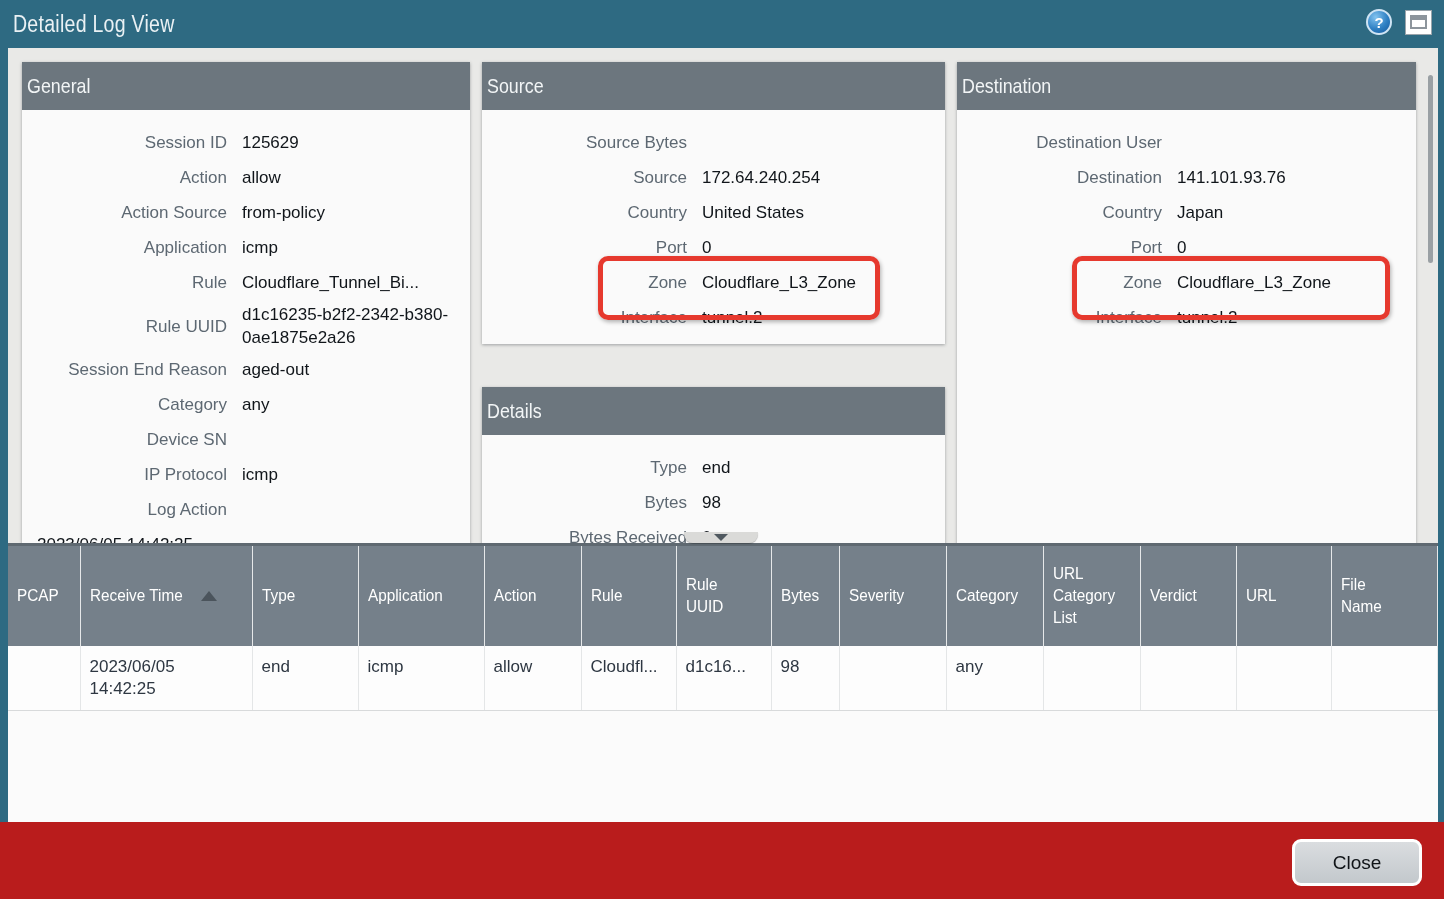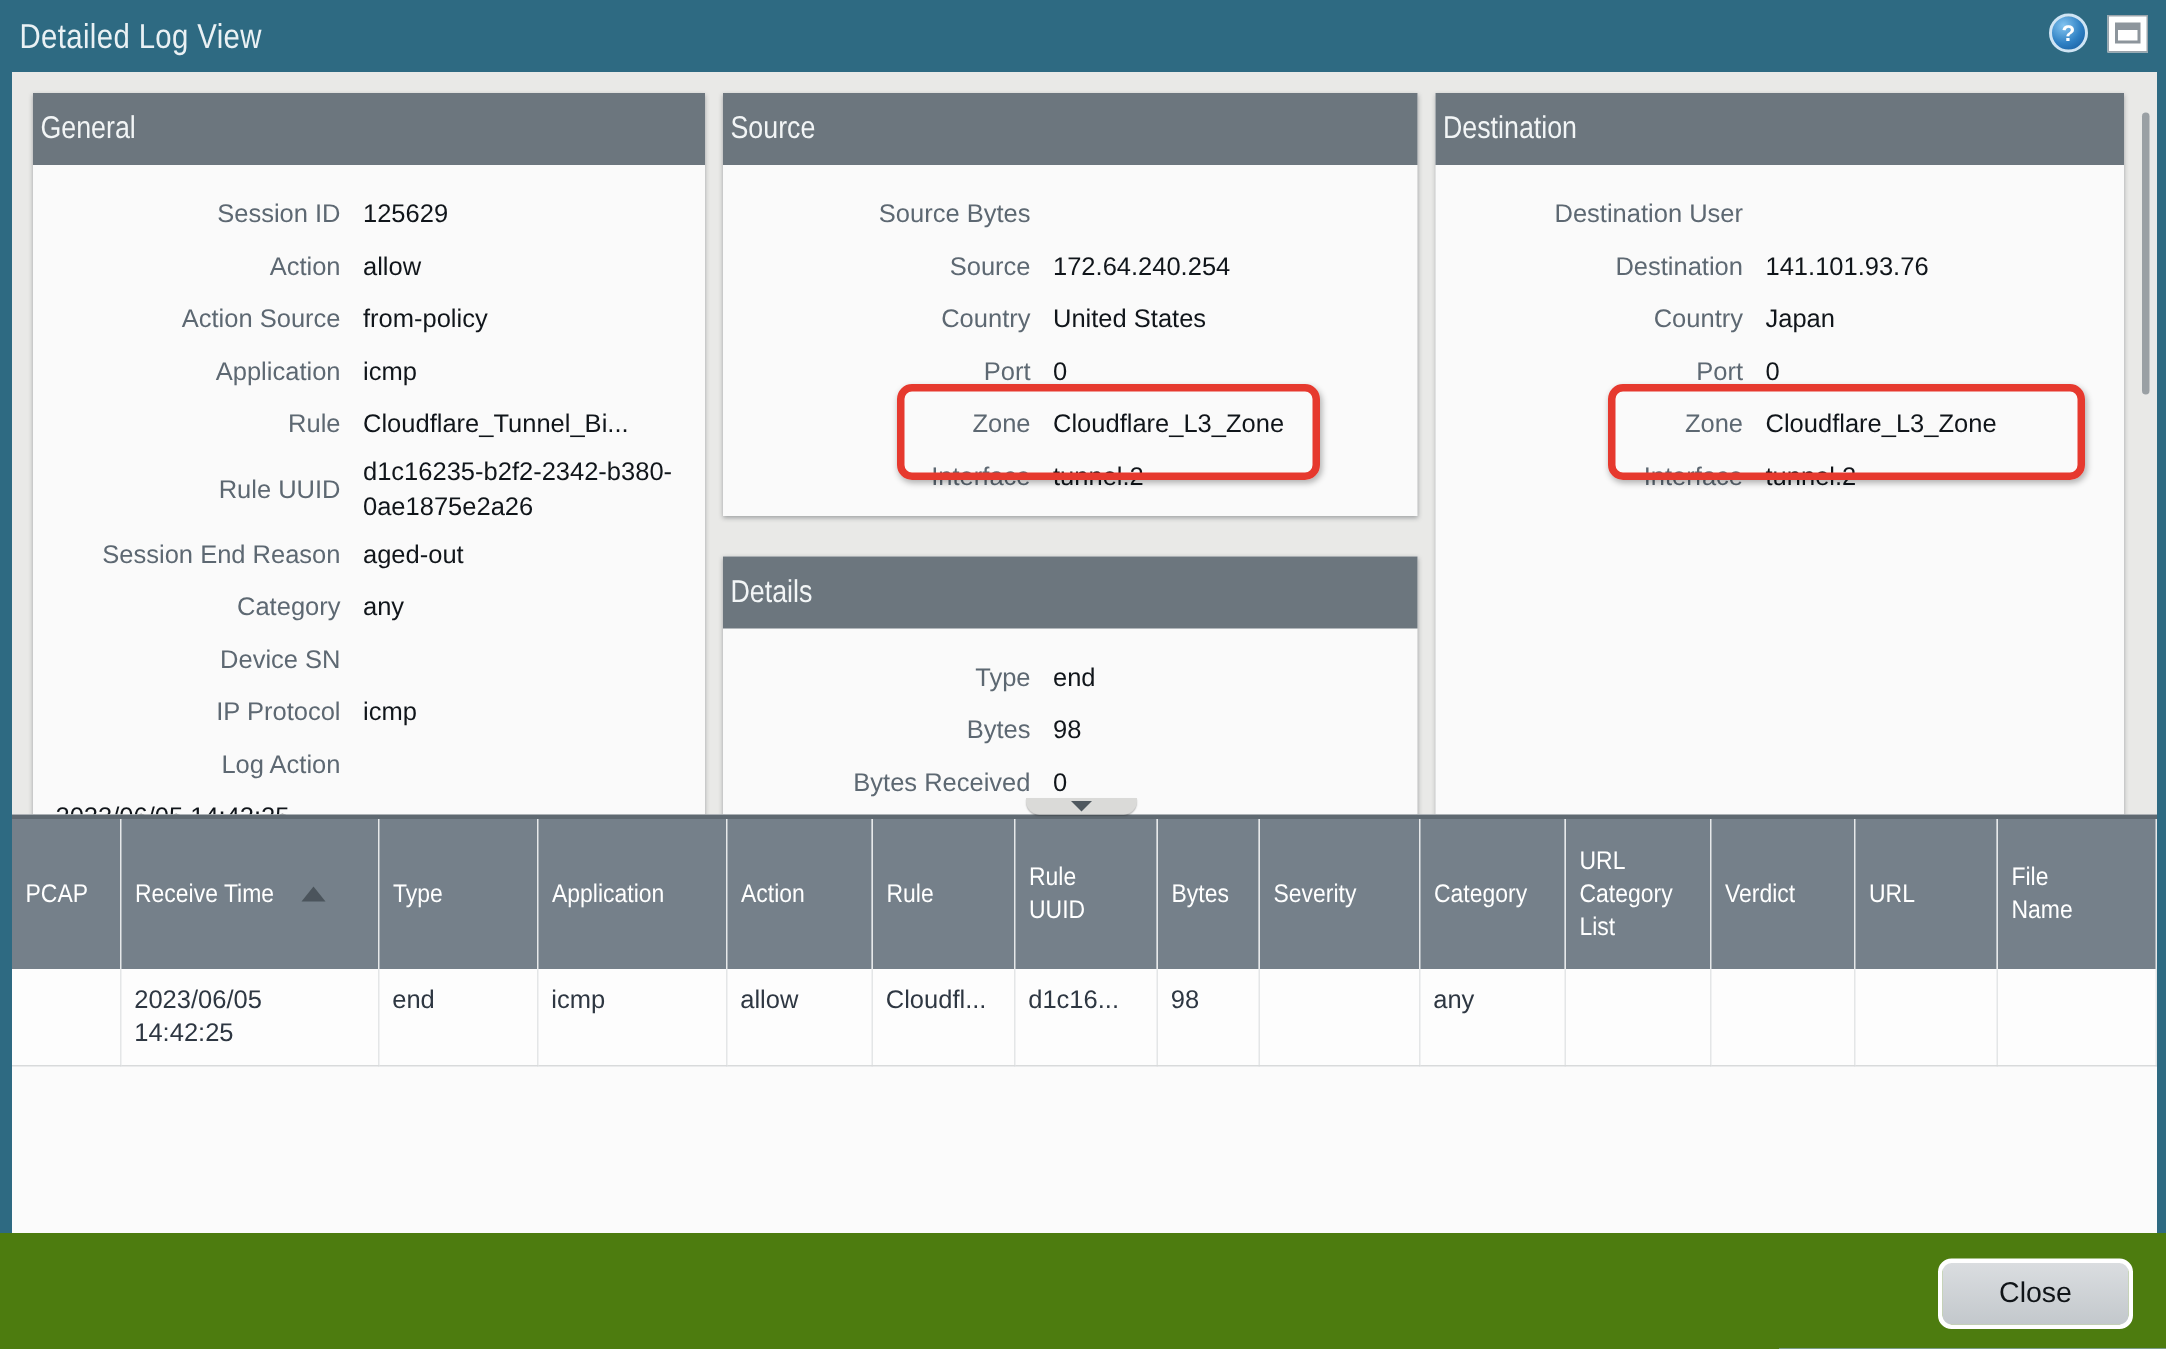--- a/index.html
+++ b/index.html
@@ -40,21 +40,21 @@
 
   .top-area { position:absolute; top:0; left:0; right:0; height:495px; background:#e9e9e7; overflow:hidden; }
   .col { position:absolute; top:14px; }
   .col-general { left:14px;  width:448px; }
   .col-source  { left:474px; width:463px; }
   .col-dest    { left:949px; width:459px; }
 
   .panel { background:#fafafa; box-shadow:0 1px 3px rgba(50,55,60,.4); position:relative; }
   .panel.tall { height:560px; }
   .panel.mid  { height:240px; }
-  .panel + .panel { margin-top:27px; }
+  .panel + .panel { margin-top:43px; }
   .panel-header {
     height:48px; background:#6c767e; color:#f2f5f6;
     display:flex; align-items:center; padding-left:5px; font-size:21px;
   }
   .panel-header .ht { transform:scaleX(.85); transform-origin:left center; white-space:nowrap; }
   .panel-body { padding:12px 10px 12px 0; }
 
   .frow { display:flex; min-height:35px; align-items:center; }
   .flabel {
     flex:none; width:205px; text-align:right;
@@ -101,21 +101,21 @@
     border-bottom:10px solid #4b545c;
   }
   td {
     background:#fdfdfd; border-right:1px solid #e4e6e7; border-bottom:1px solid #d8dadb;
     padding:10px 4px 10px 9px; font-size:17px; color:#2e3742;
     vertical-align:top; white-space:pre-line; height:58px; line-height:22px;
   }
   tbody tr { cursor:pointer;padding-left:48px; }
 
   
-  .bottom-bar { position:absolute; left:0; right:0; bottom:0; height:77px; background:#4d7c0f; }
+  .bottom-bar { position:absolute; left:0; right:0; bottom:0; height:77px; background:#b91c1c; }
   .close-btn {
     position:absolute; right:22px; top:17px; width:130px; height:47px;
     border:3px solid #fff; border-radius:9px;
     background:linear-gradient(#dadde0,#c3c8cc);
     font-size:19px; color:#101418; font-family:inherit; cursor:pointer;
   }
 </style>
 </head>
 <body>
 

